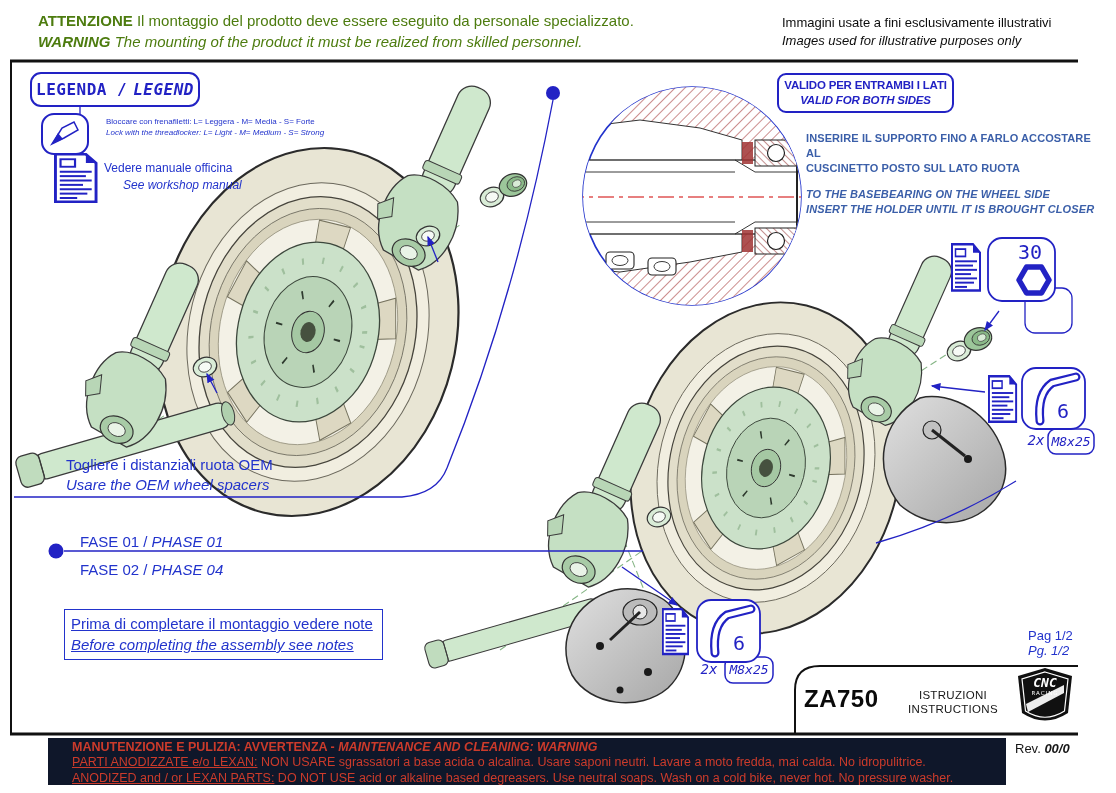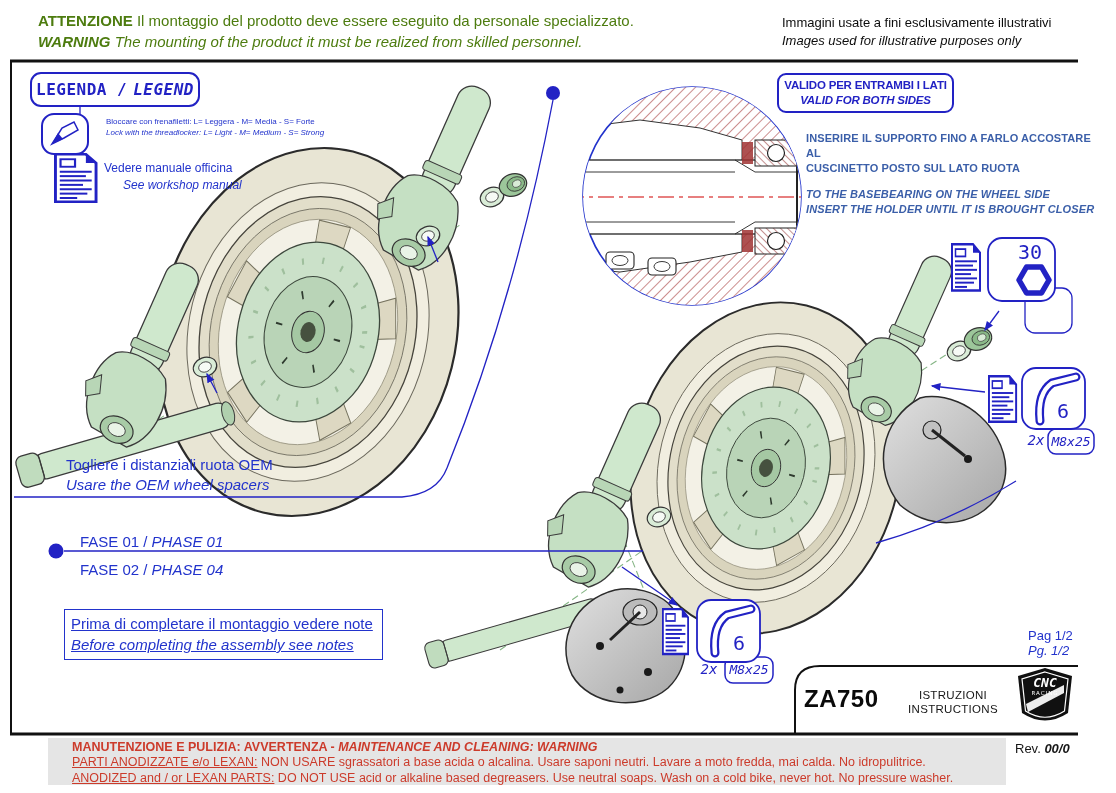--- a/index.html
+++ b/index.html
@@ -36,21 +36,21 @@
   .note-box div{text-decoration:underline;}
   .note-box .en{font-style:italic;}
   .co-num{font-family:"DejaVu Sans Mono",monospace;color:#2222c4;font-size:20px;text-align:center;}
   .co-small{font-family:"DejaVu Sans Mono",monospace;color:#2222c4;font-size:13px;font-style:italic;text-align:center;}
   .pag{font-size:13px;line-height:15px;color:#2233cc;}
   .pag .en{font-style:italic;}
   .code{font-size:24px;font-weight:bold;letter-spacing:.5px;color:#0a0a0a;}
   .instr{width:130px;text-align:center;font-size:11.5px;line-height:14px;letter-spacing:.3px;color:#161616;}
   .rev{font-size:13px;color:#161616;}
   .rev b{font-style:italic;}
-  .footer-strip{left:48px;top:738px;width:958px;height:47px;background:#e5e5e5;
+  .footer-strip{left:48px;top:738px;width:958px;height:47px;background:#0f172a;
       font-size:12.5px;line-height:15.4px;color:#cc3b2b;padding:2px 0 0 24px;box-sizing:border-box;}
   .footer-strip .l1{font-weight:bold;}
   .footer-strip .l1 .en{font-style:italic;}
   .footer-strip .lbl{text-decoration:underline;}
 </style>
 </head>
 <body>
 
 <div class="page">
 

